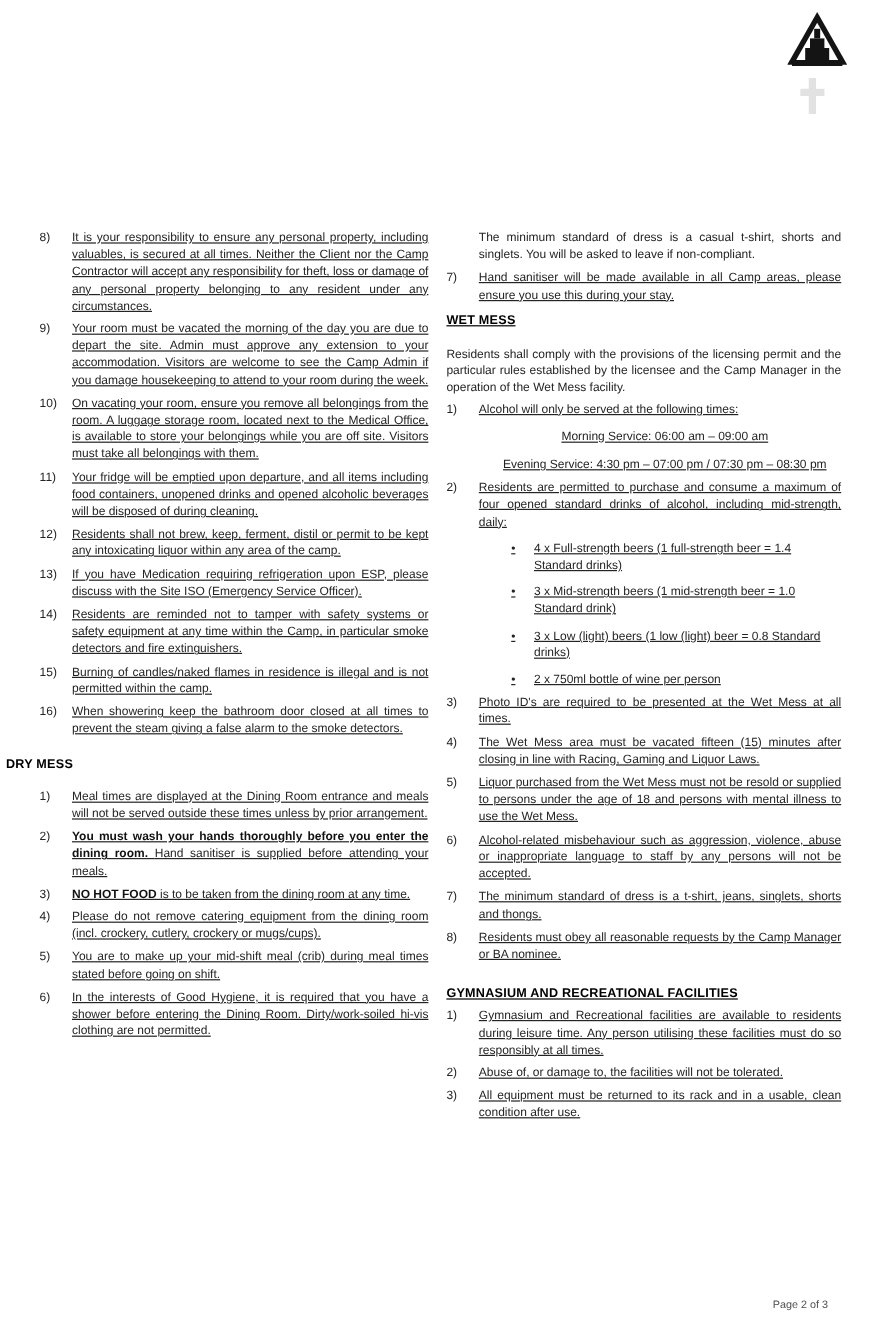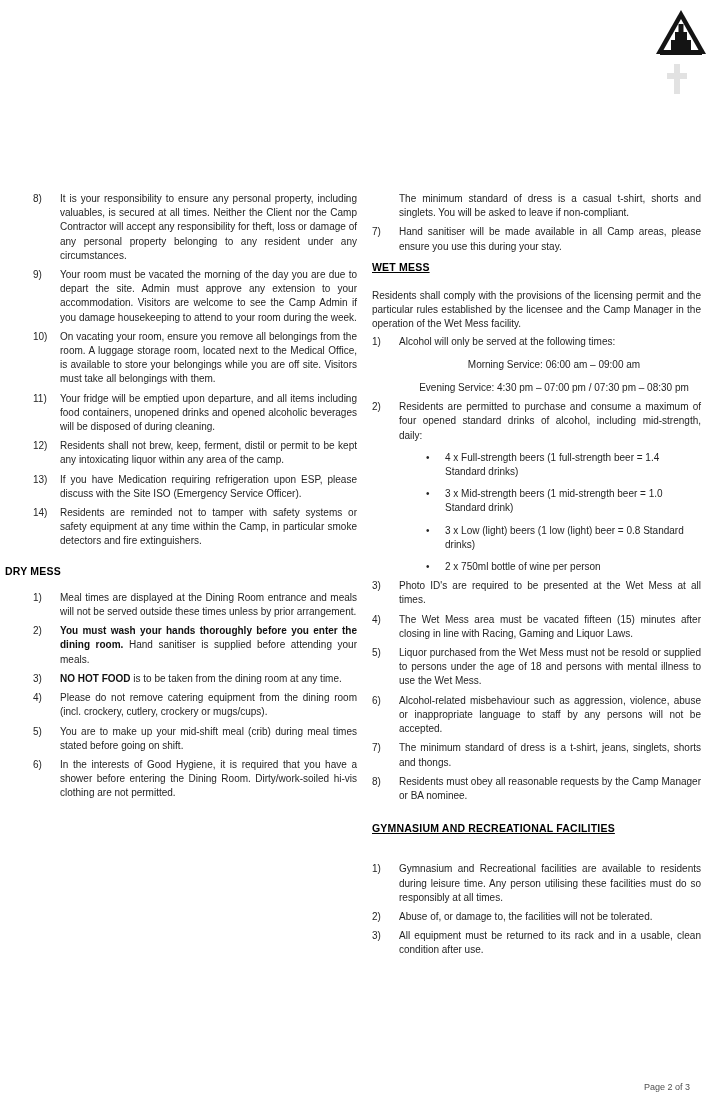--- a/index.html
+++ b/index.html
@@ -18,31 +18,31 @@
   
   .cols{
     position:absolute;left:33px;right:26px;top:192px;
     display:flex;gap:15px;
     filter:blur(0.32px);
   }
   .col{flex:1;font-size:10px;line-height:14.2px;text-align:justify;}
   .col.left{max-width:324px;}
   .item{display:flex;margin-bottom:5px;}
   .num{width:27px;flex-shrink:0;}
-  .txt{flex:1;text-align:justify;}
+  .txt{flex:1;text-align:justify;text-decoration:underline;}
   .txt b{font-weight:bold;color:#111;}
   .sub{margin:9px 0 0 8px;text-align:center;}
   .brow{display:flex;margin:8px 0 0 27px;text-align:left;}
   .dot{width:19px;flex-shrink:0;}
   .btxt{flex:1;}
   .heading{font-weight:bold;color:#000;font-size:10.5px;letter-spacing:.2px;}
   .heading.u{text-decoration:underline;}
   .heading.dry{margin:15px 0 13px -28px;}
   .heading.wet{margin:6px 0 15px 0;}
-  .heading.gym{margin:18px 0 27px 0;}
+  .heading.gym{margin:18px 0 5px 0;}
   .cont{margin-left:27px;margin-bottom:5px;}
   .intro{margin-bottom:3px;}
   .footer{
     position:absolute;right:37px;bottom:17px;
     font-size:9px;color:#4f4f4f;filter:blur(0.3px);
   }
 </style>
 </head>
 <body>
 
@@ -88,20 +88,28 @@
             <span class="txt">Residents shall not brew, keep, ferment, distil or permit to be kept any intoxicating liquor within any area of the camp.</span>
           </div>
           <div class="item">
             <span class="num">13)</span>
             <span class="txt">If you have Medication requiring refrigeration upon ESP, please discuss with the Site ISO (Emergency Service Officer).</span>
           </div>
           <div class="item">
             <span class="num">14)</span>
             <span class="txt">Residents are reminded not to tamper with safety systems or safety equipment at any time within the Camp, in particular smoke detectors and fire extinguishers.</span>
           </div>
+          <div class="item">
+            <span class="num">15)</span>
+            <span class="txt">Burning of candles/naked flames in residence is illegal and is not permitted within the camp.</span>
+          </div>
+          <div class="item">
+            <span class="num">16)</span>
+            <span class="txt">When showering keep the bathroom door closed at all times to prevent the steam giving a false alarm to the smoke detectors.</span>
+          </div>
         </div>
       <div class="heading dry">DRY MESS</div>
       <div id="dry-items">
           <div class="item">
             <span class="num">1)</span>
             <span class="txt">Meal times are displayed at the Dining Room entrance and meals will not be served outside these times unless by prior arrangement.</span>
           </div>
           <div class="item">
             <span class="num">2)</span>
             <span class="txt"><b>You must wash your hands thoroughly before you enter the dining room. </b>Hand sanitiser is supplied before attending your meals.</span>

